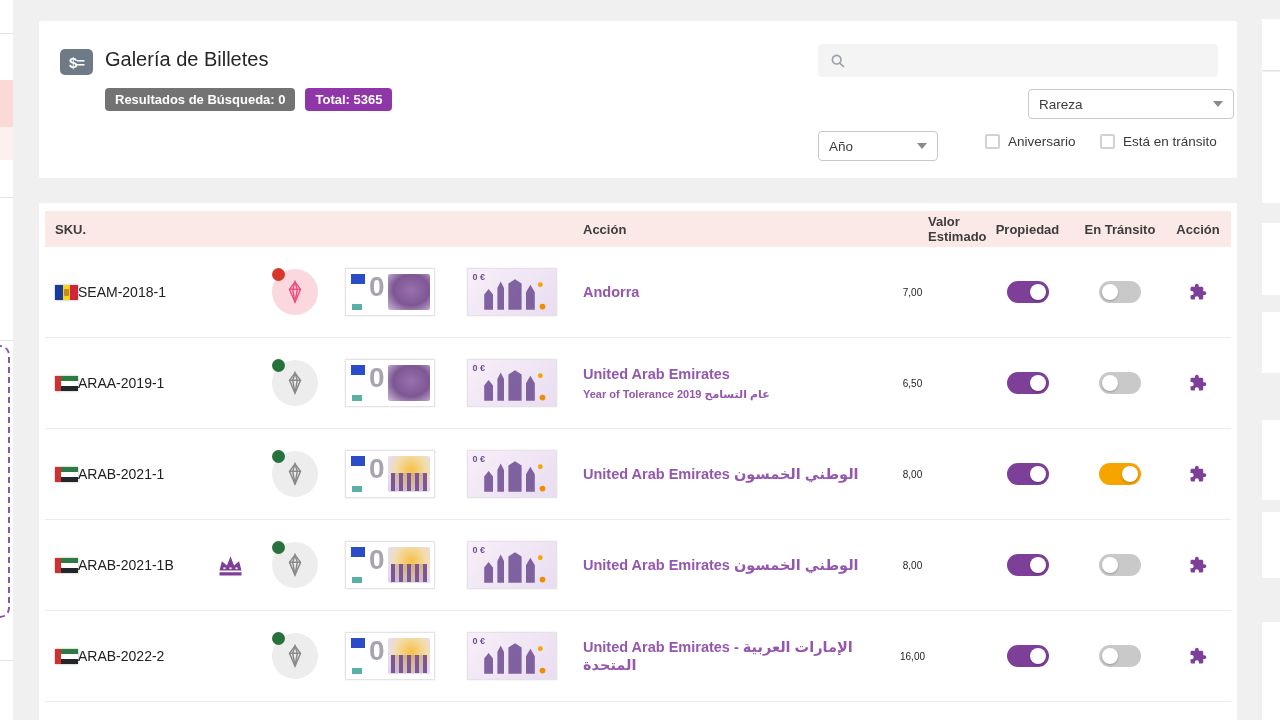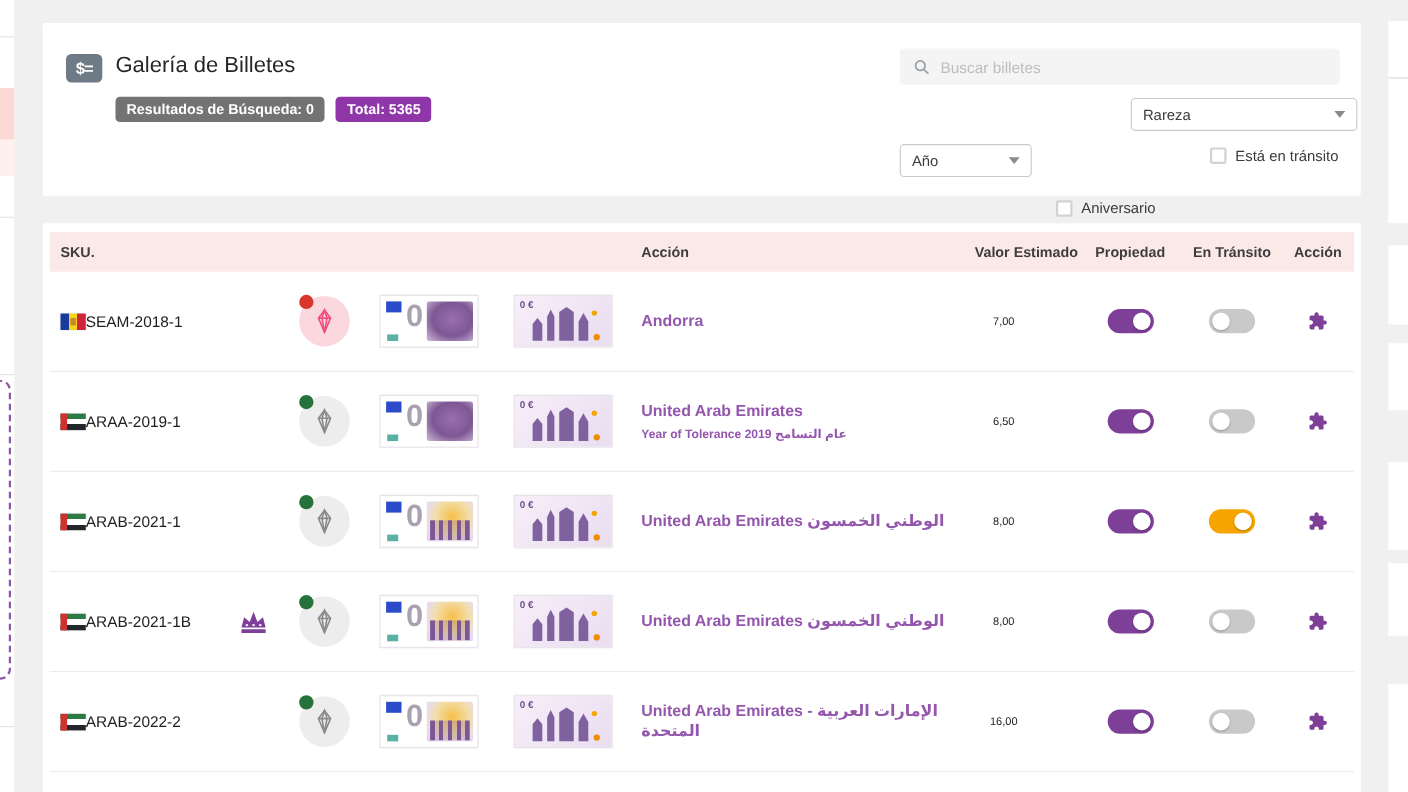--- a/index.html
+++ b/index.html
@@ -59,37 +59,37 @@
     width:0; height:0; border-left:5px solid transparent;
     border-right:5px solid transparent; border-top:6px solid #8a8a8a;
   }
   .sel-country { left:779px; top:68px; width:190px; }
   .sel-rarity  { left:989px; top:68px; width:206px; }
   .sel-year    { left:779px; top:110px; width:120px; }
 
   .chk { position:absolute; top:113px; display:flex; align-items:center; gap:8px;
          font-size:13.5px; color:#3a3a3a; }
   .chk .box { width:15px; height:15px; border:2px solid #d2d2d2; border-radius:2px; background:#fff; }
-  .chk-anniv   { left:921px;margin-top:48px; }
+  .chk-anniv   { left:946px; }
   .chk-transit { left:1061px; }
 
   
   .table-card {
     position:absolute; left:39px; top:203px; width:1198px; height:517px;
     background:#fff; padding:8px 6px 0 6px;
   }
   .trow {
     display:grid;
     grid-template-columns:155px 60px 70px 120px 123px 1fr 100px 95px 90px 66px;
     align-items:center;
   }
   .thead { background:#fbe9e7; height:36px; font-size:13px; font-weight:bold; color:#3d3d3d; }
   .th-sku   { padding-left:10px; }
   .th-title { padding-left:10px; }
-  .th-value { text-align:right; }
+  .th-value { text-align:left;margin-left:48px; }
   .th-c     { text-align:center; }
 
   .data-row { height:91px; border-bottom:1px solid #ececec; }
   .partial-row { height:17px; }
 
   .cell-sku { display:flex; align-items:center; padding-left:10px; }
   .sku-text { font-size:14px; color:#212121; }
 
   .flag { width:23px; height:15px; flex:0 0 23px; position:relative;
           box-shadow:0 0 2px rgba(0,0,0,.35); }
@@ -173,21 +173,20 @@
     <span class="badge badge-purple">Total: 5365</span>
   </div>
 
   <div class="search">
     <span style="display:flex">
       <svg width="16" height="16" viewBox="0 0 24 24" fill="none" stroke="#9aa0a6" stroke-width="2.4">
         <circle cx="10" cy="10" r="6.5"></circle>
           <line x1="15" y1="15.5" x2="21" y2="21"></line>
       </svg>
     </span>
-    <input type="text" placeholder="Buscar billetes" style="">
   </div>
 
   <div class="sel sel-rarity">
     <span>Rareza</span>
     <span class="arrow"></span>
   </div>
   <div class="sel sel-year">
     <span>Año</span>
     <span class="arrow"></span>
   </div>

